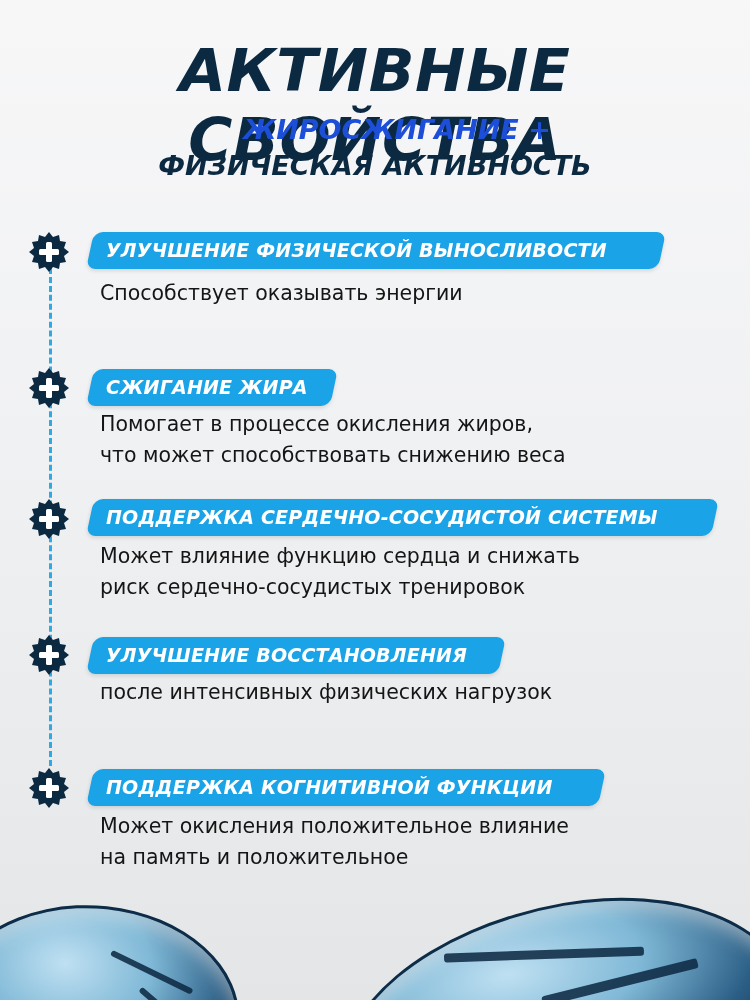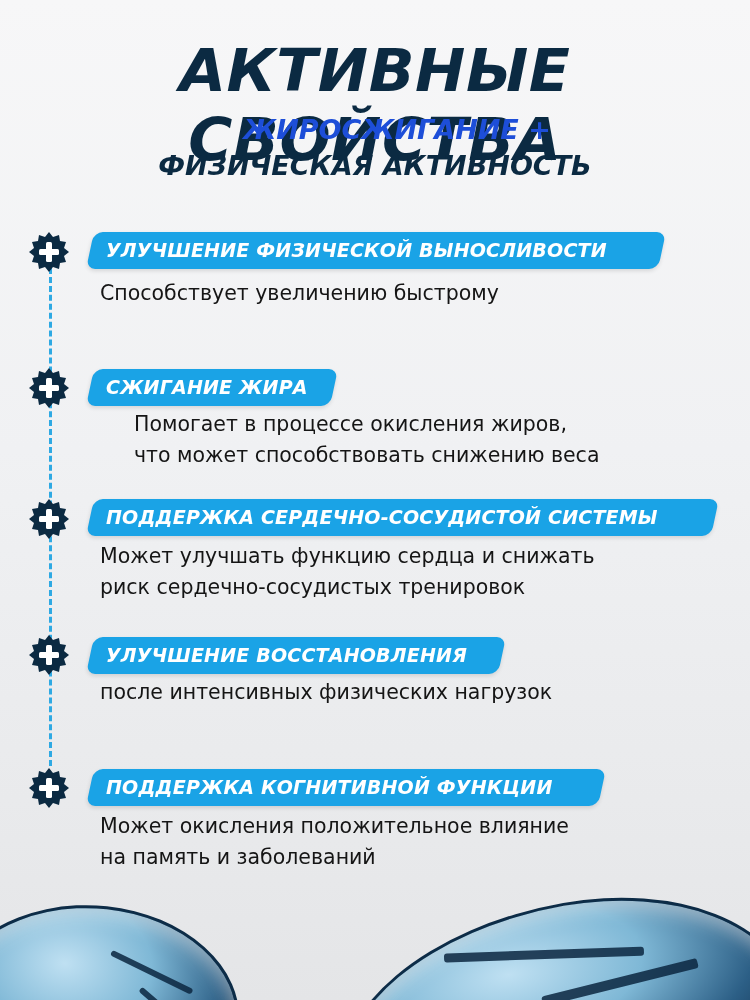--- a/index.html
+++ b/index.html
@@ -95,50 +95,50 @@
 <div class="item" style="top:228px;">
   <svg class="badge-icon" viewBox="0 0 40 40" style="top:4px;">
     <polygon fill="#0b2a42" points="20,0 24,5 30,3 31,9 37,10 35,16 40,20 35,24 37,30 31,31 30,37 24,35 20,40 16,35 10,37 9,31 3,30 5,24 0,20 5,16 3,10 9,9 10,3 16,5"></polygon>
     <rect x="17" y="10" width="6" height="20" rx="1.5" fill="#fff"></rect>
     <rect x="10" y="17" width="20" height="6" rx="1.5" fill="#fff"></rect>
   </svg>
   <div class="pill" style="top:4px; width:572px;">
     <span>УЛУЧШЕНИЕ ФИЗИЧЕСКОЙ ВЫНОСЛИВОСТИ</span>
   </div>
   <div class="desc" style="top:50px;">
-    <div>Способствует увеличению быстрому</div>
+    <div>Способствует оказывать энергии</div>
   </div>
 </div>
 
 <div class="item" style="top:364px;">
   <svg class="badge-icon" viewBox="0 0 40 40" style="top:4px;">
     <polygon fill="#0b2a42" points="20,0 24,5 30,3 31,9 37,10 35,16 40,20 35,24 37,30 31,31 30,37 24,35 20,40 16,35 10,37 9,31 3,30 5,24 0,20 5,16 3,10 9,9 10,3 16,5"></polygon>
     <rect x="17" y="10" width="6" height="20" rx="1.5" fill="#fff"></rect>
     <rect x="10" y="17" width="20" height="6" rx="1.5" fill="#fff"></rect>
   </svg>
   <div class="pill" style="top:5px; width:244px;">
     <span>СЖИГАНИЕ ЖИРА</span>
   </div>
-  <div class="desc" style="top:45px;margin-left:34px;">
+  <div class="desc" style="top:45px;">
     <div>Помогает в процессе окисления жиров,</div>
     <div>что может способствовать снижению веса</div>
   </div>
 </div>
 
 <div class="item" style="top:497px;">
   <svg class="badge-icon" viewBox="0 0 40 40" style="top:2px;">
     <polygon fill="#0b2a42" points="20,0 24,5 30,3 31,9 37,10 35,16 40,20 35,24 37,30 31,31 30,37 24,35 20,40 16,35 10,37 9,31 3,30 5,24 0,20 5,16 3,10 9,9 10,3 16,5"></polygon>
     <rect x="17" y="10" width="6" height="20" rx="1.5" fill="#fff"></rect>
     <rect x="10" y="17" width="20" height="6" rx="1.5" fill="#fff"></rect>
   </svg>
   <div class="pill" style="top:2px; width:625px;">
     <span>ПОДДЕРЖКА СЕРДЕЧНО-СОСУДИСТОЙ СИСТЕМЫ</span>
   </div>
   <div class="desc" style="top:44px;">
-    <div>Может улучшать функцию сердца и снижать</div>
+    <div>Может влияние функцию сердца и снижать</div>
     <div>риск сердечно-сосудистых тренировок</div>
   </div>
 </div>
 
 <div class="item" style="top:633px;">
   <svg class="badge-icon" viewBox="0 0 40 40" style="top:2px;">
     <polygon fill="#0b2a42" points="20,0 24,5 30,3 31,9 37,10 35,16 40,20 35,24 37,30 31,31 30,37 24,35 20,40 16,35 10,37 9,31 3,30 5,24 0,20 5,16 3,10 9,9 10,3 16,5"></polygon>
     <rect x="17" y="10" width="6" height="20" rx="1.5" fill="#fff"></rect>
     <rect x="10" y="17" width="20" height="6" rx="1.5" fill="#fff"></rect>
   </svg>
@@ -154,21 +154,21 @@
   <svg class="badge-icon" viewBox="0 0 40 40" style="top:2px;">
     <polygon fill="#0b2a42" points="20,0 24,5 30,3 31,9 37,10 35,16 40,20 35,24 37,30 31,31 30,37 24,35 20,40 16,35 10,37 9,31 3,30 5,24 0,20 5,16 3,10 9,9 10,3 16,5"></polygon>
     <rect x="17" y="10" width="6" height="20" rx="1.5" fill="#fff"></rect>
     <rect x="10" y="17" width="20" height="6" rx="1.5" fill="#fff"></rect>
   </svg>
   <div class="pill" style="top:3px; width:512px;">
     <span>ПОДДЕРЖКА КОГНИТИВНОЙ ФУНКЦИИ</span>
   </div>
   <div class="desc" style="top:45px;">
     <div>Может окисления положительное влияние</div>
-    <div>на память и заболеваний</div>
+    <div>на память и положительное</div>
   </div>
 </div>
 
 <div class="blob left">
   <div class="streak" style="left:160px; top:55px; width:90px; transform:rotate(20deg);"></div>
   <div class="streak" style="left:190px; top:90px; width:60px; transform:rotate(35deg);"></div>
 </div>
 <div class="blob right">
   <div class="streak" style="left:120px; top:40px; width:200px; height:9px; transform:rotate(8deg);"></div>
   <div class="streak" style="left:210px; top:80px; width:160px; height:10px; transform:rotate(-4deg);"></div>

